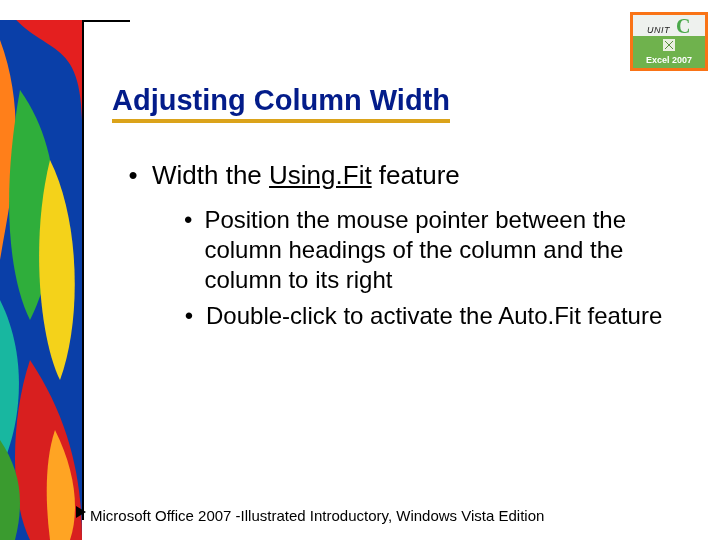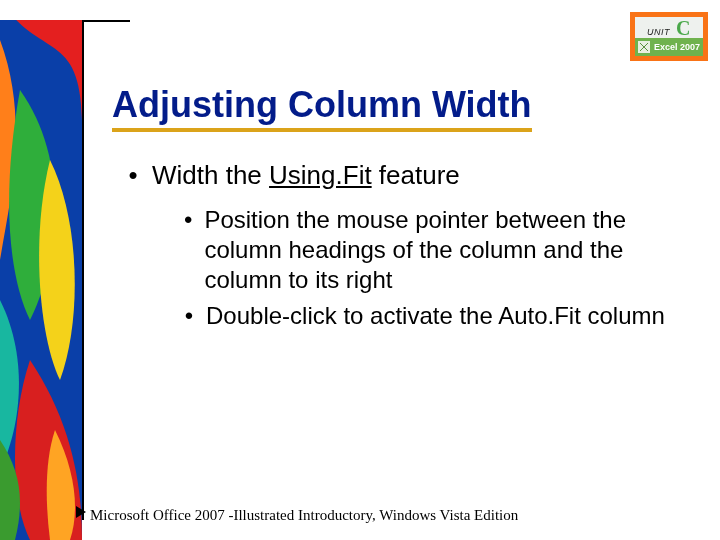--- a/index.html
+++ b/index.html
@@ -43,21 +43,21 @@
     width: 0; height: 0;
     border-top: 6px solid transparent;
     border-bottom: 6px solid transparent;
     border-left: 10px solid #000;
   }
   .badge {
     position: absolute;
     right: 12px;
     top: 12px;
     width: 78px;
-    border: 5px solid #f97316;
+    border: 3px solid #f97316;
     font-size: 9px;
     text-align: center;
     background: #fff;
   }
   .badge .unit {
     background: #eef1ee;
     padding: 2px 0 1px;
     font-style: italic;
     letter-spacing: 0.5px;
     color: #222;
@@ -76,38 +76,39 @@
   }
   .badge .prod {
     background: #6fb24d;
     color: #fff;
     font-weight: bold;
     padding: 3px 0;
     display: flex;
     justify-content: center;
     align-items: center;
     gap: 4px;
+    flex-direction: column;
   }
   .badge .prod .xbox {
     width: 12px; height: 12px;
     background: #e9efe0;
     display: flex; align-items: center; justify-content: center;
   }
   .badge .prod .xbox::before {
     content: "";
     width: 8px; height: 8px;
     background:
       linear-gradient(45deg, transparent 45%, #5a8f3d 45%, #5a8f3d 55%, transparent 55%),
       linear-gradient(-45deg, transparent 45%, #5a8f3d 45%, #5a8f3d 55%, transparent 55%);
   }
   .title {
     position: absolute;
     left: 112px;
     top: 84px;
-    font-size: 36px;
+    font-size: 29px;
     font-weight: bold;
     color: #031c8a;
   }
   .title .underline {
     width: 100%;
     height: 4px;
     background: #dba31a;
     margin-top: 2px;
   }
   .content {
@@ -132,21 +133,21 @@
     display: flex;
     gap: 12px;
     margin-bottom: 6px;
     line-height: 1.25;
   }
   .lvl2 .dot { width: 10px; text-align: center; }
   .footer {
     position: absolute;
     left: 90px;
     bottom: 16px;
-    font-family: Liberation Serif, serif;
+    font-family: Liberation Sans, sans-serif;
     font-size: 15px;
     color: #000;
   }
 </style>
 </head>
 <body>
 
 <div class="sidebar">
   <svg width="82" height="540" viewBox="0 0 82 540" preserveAspectRatio="none">
     <rect x="0" y="0" width="82" height="540" fill="#0a3fa8"></rect>
@@ -189,18 +190,18 @@
       <span>Width the </span><u>Using.Fit</u><span> feature</span>
     </span>
   </div>
   <div class="sub">
     <div class="lvl2">
       <span class="dot">•</span>
       <span>Position the mouse pointer between the column headings of the column and the column to its right</span>
     </div>
     <div class="lvl2">
       <span class="dot">•</span>
-      <span>Double-click to activate the Auto.Fit column</span>
+      <span>Double-click to activate the Auto.Fit feature</span>
     </div>
   </div>
 </div>
 
 <div class="footer">Microsoft Office 2007 -Illustrated Introductory, Windows Vista Edition</div>
 
 </body></html>

